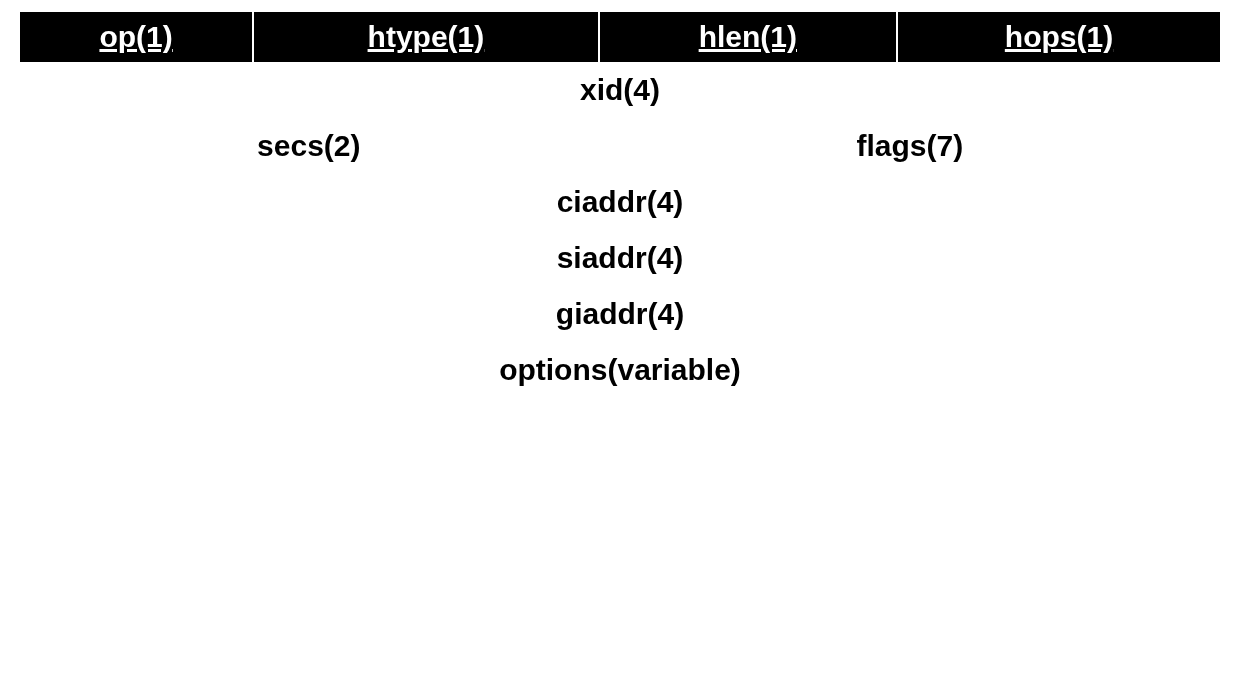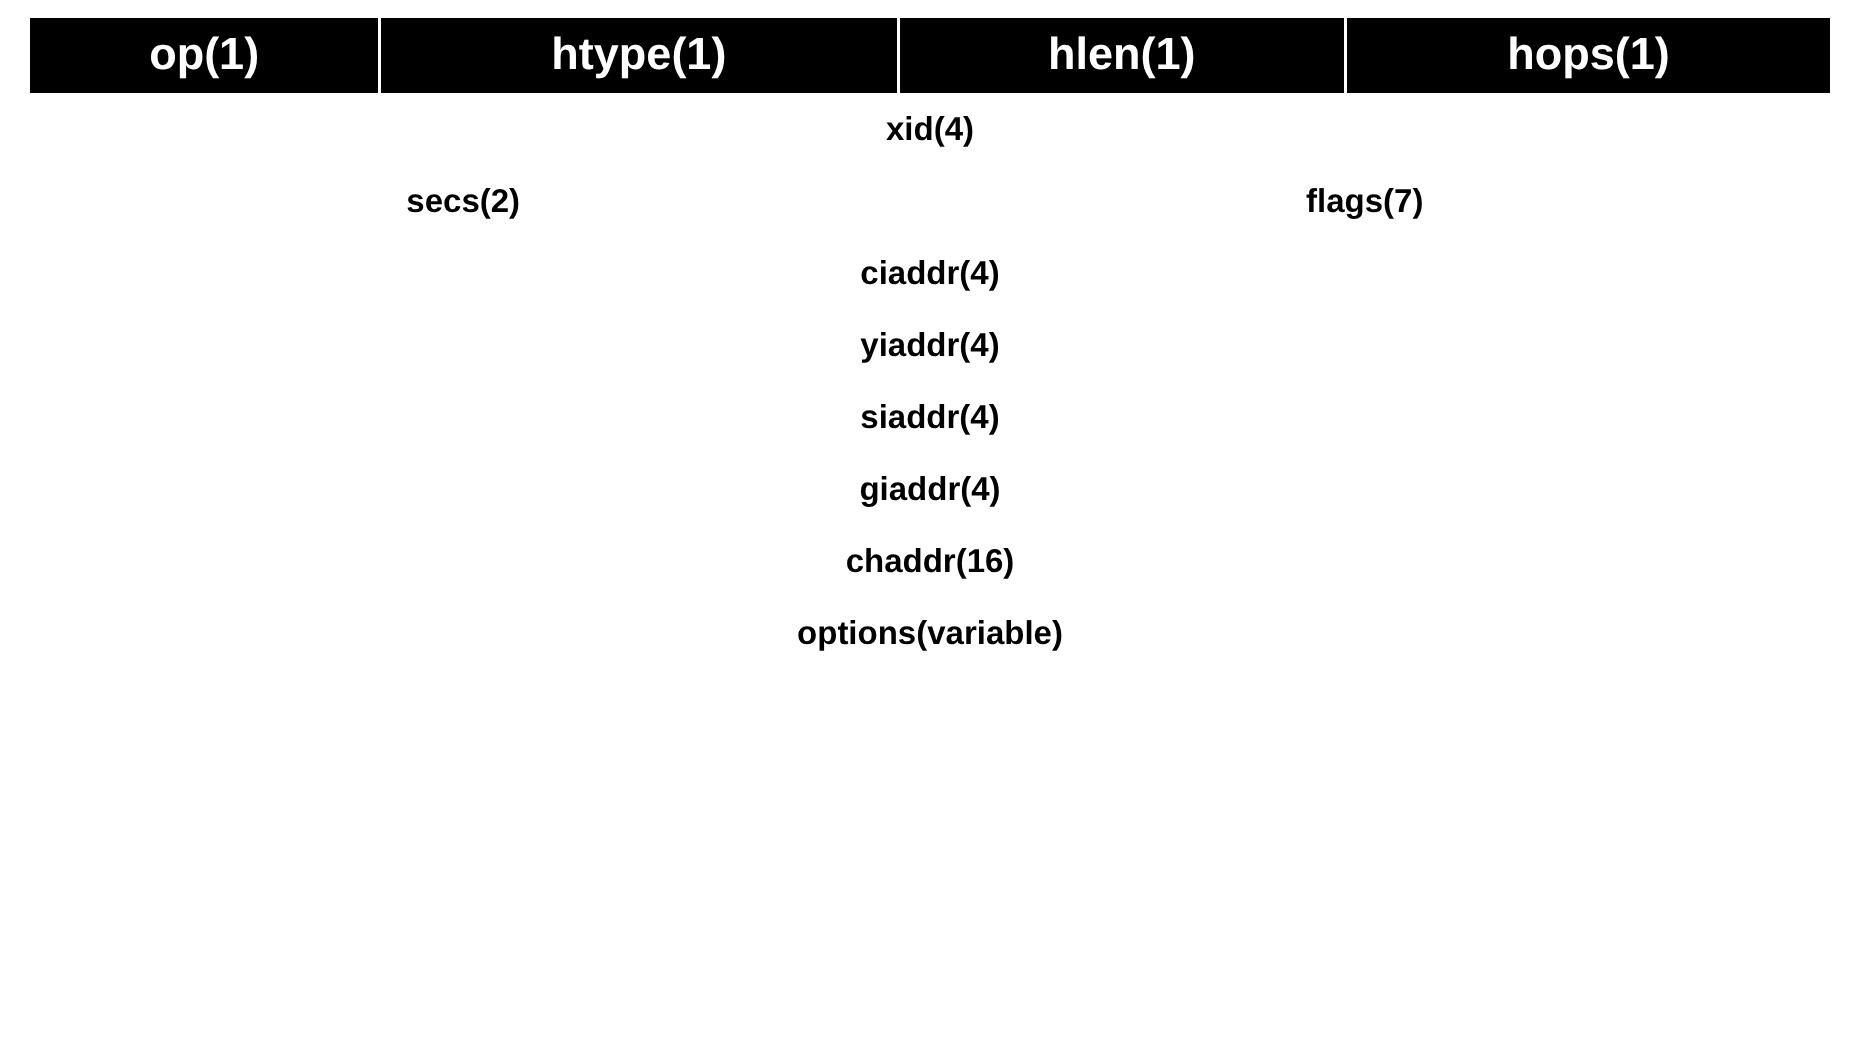--- a/index.html
+++ b/index.html
@@ -15,37 +15,38 @@
       height: 692px;
       padding: 12px 18px;
     }
     .packet-table {
       width: 100%;
       border-collapse: collapse;
     }
     .hdr {
       background: #000000;
       color: #ffffff;
+      text-decoration: underline;
     }
     .packet-table td {
       text-align: center;
       padding: 10px 8px;
       font-size: 26px;
       border-left: 2px solid #ffffff;
       border-right: 2px solid #ffffff;
     }
     .hdr td {
       font-size: 30px;
       padding: 8px 8px;
       border-left: 2px solid #ffffff;
       border-right: 2px solid #ffffff;
     }
     .body-row td {
       color: #000000;
-      font-size: 22px;
+      font-size: 30px;
       padding: 11px 8px;
     }
   </style>
 </head>
 <body>
 
 <table class="packet-table">
   <tbody>
       <tr class="hdr">
     <td>op(1)</td>
@@ -57,28 +58,22 @@
     <td colspan="4">xid(4)</td>
   </tr>
   <tr class="body-row">
     <td colspan="2">secs(2)</td>
     <td colspan="2">flags(7)</td>
   </tr>
   <tr class="body-row">
     <td colspan="4">ciaddr(4)</td>
   </tr>
   <tr class="body-row">
-    <td colspan="4">yiaddr(4)</td>
-  </tr>
-  <tr class="body-row">
     <td colspan="4">siaddr(4)</td>
   </tr>
   <tr class="body-row">
     <td colspan="4">giaddr(4)</td>
-  </tr>
-  <tr class="body-row">
-    <td colspan="4">chaddr(16)</td>
   </tr>
   <tr class="body-row">
     <td colspan="4">options(variable)</td>
   </tr>
 </tbody>
   </table>
 
 </body></html>

